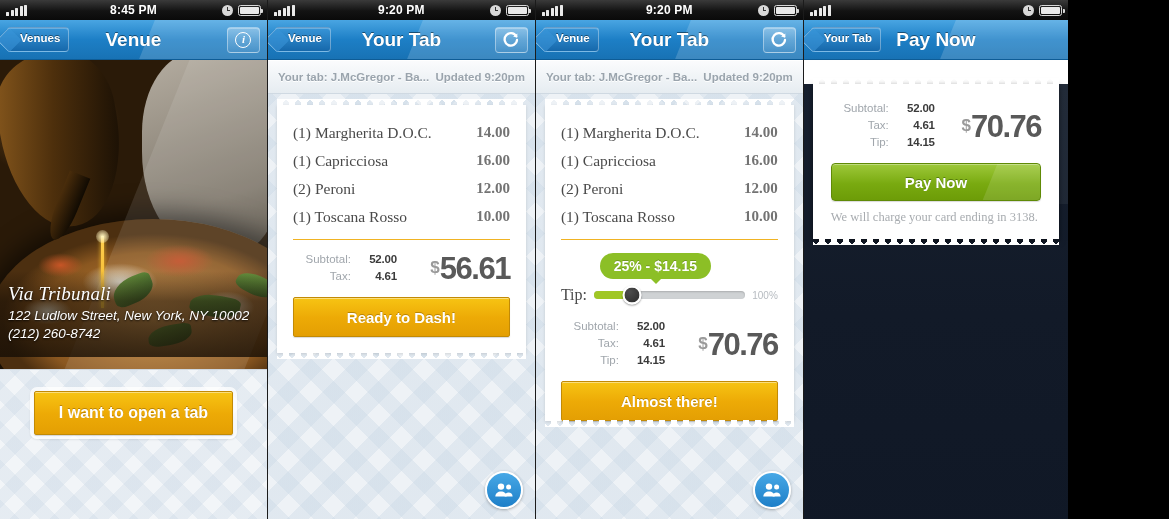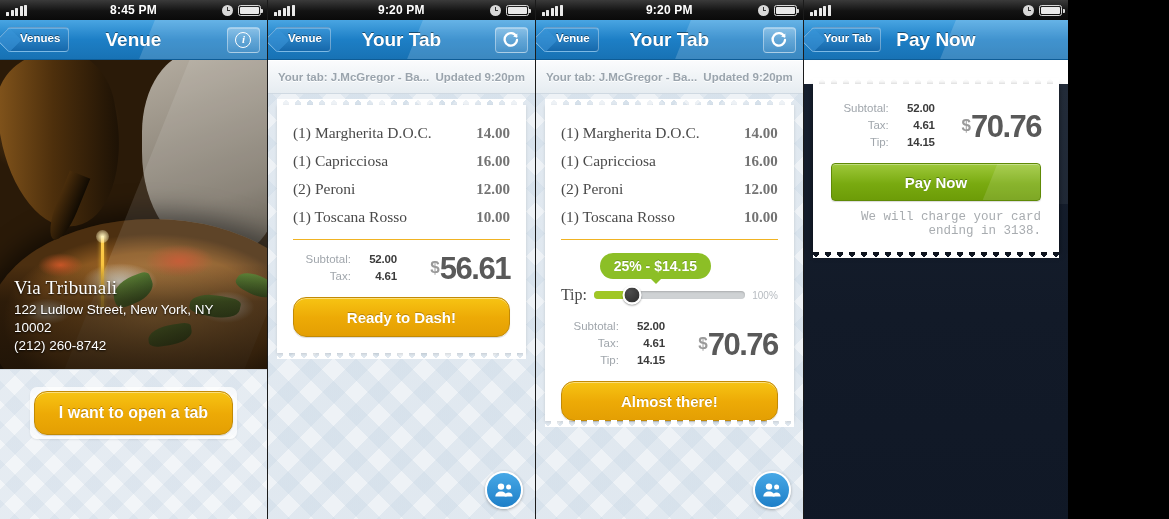--- a/index.html
+++ b/index.html
@@ -159,23 +159,24 @@
     background:linear-gradient(160deg,#cfc9be,#8e887d 70%,#5b564c);
     border-radius:40% 12% 30% 50%;
     opacity:0.85;
   }
   .hero-sheen {
     position:absolute; top:0; right:-40px; width:180px; height:100%;
     background:rgba(255,255,255,0.10);
     transform:skewX(-22deg);
   }
   .venue-info {
-    position:absolute; left:0; right:0; bottom:0; padding:12px 14px 14px;
+    position:absolute; left:0; right:0; bottom:12px; padding:12px 8px 14px;
     background:linear-gradient(rgba(0,0,0,0) 0%, rgba(20,12,4,0.55) 35%, rgba(22,14,5,0.80) 100%);
     color:#fff;
+    font-style:italic;
   }
   .venue-name {
     font-family:"Liberation Serif", serif;
     font-size:19px; letter-spacing:0.2px; margin-bottom:2px;
     text-shadow:0 1px 2px rgba(0,0,0,0.8);
   }
   .venue-line {
     font-size:13.5px; line-height:18px;
     text-shadow:0 1px 2px rgba(0,0,0,0.8);
   }
@@ -183,21 +184,21 @@
     height:150px;
     background:#f2f5f8;
     background-image:
       repeating-linear-gradient(45deg, rgba(200,214,228,0.30) 0 14px, rgba(255,255,255,0) 14px 28px),
       repeating-linear-gradient(-45deg, rgba(200,214,228,0.30) 0 14px, rgba(255,255,255,0) 14px 28px);
     padding:17px 30px;
     border-top:1px solid #cfd8e0;
   }
   .btn-amber {
     display:flex; align-items:center; justify-content:center;
-    height:40px; border-radius:13px;
+    height:40px; border-radius:2px;
     background:linear-gradient(#f7c413,#edaa06 52%,#e49f03);
     border:1px solid #c28a05;
     box-shadow:inset 0 1px 0 rgba(255,255,255,0.45), 0 1px 1px rgba(0,0,0,0.15);
     color:#fff; font-size:15px; font-weight:bold;
     text-shadow:0 -1px 0 rgba(140,95,0,0.55);
   }
   .btn-amber-lg { height:44px; font-size:16px; }
   .btn-wrap-pad {
     padding:4px; border-radius:7px; background:rgba(255,255,255,0.75);
     box-shadow:0 1px 2px rgba(0,0,0,0.08);
@@ -237,21 +238,21 @@
     background-size:12px 7px, 12px 7px;
   }
   .zig-bot {
     bottom:-6px;
     background-image:linear-gradient(-45deg,#fff 50%, transparent 50%),
                      linear-gradient(45deg,#fff 50%, transparent 50%);
     background-position:0 0, 6px 0;
     background-size:12px 7px, 12px 7px;
   }
   .item {
-    display:flex; justify-content:space-between; align-items:center;
+    display:flex; justify-content:space-between; align-items:flex-start;
     font-family:"Liberation Serif", serif;
     font-size:15.5px; color:#4a4a4a;
     padding:5px 0;
     gap:15px;
   }
   .item .amt { font-weight:bold; color:#737373; font-size:15px; }
   .rule { height:1px; background:#f0b323; margin:8px 0 11px; }
 
   .totals {
     display:flex; align-items:flex-start; justify-content:space-between;
@@ -263,22 +264,22 @@
   .tot-val { color:#3b3b3b; font-weight:bold; width:36px; text-align:right; letter-spacing:-0.2px; }
   .grand {
     color:#595959; font-weight:bold; letter-spacing:-1.5px;
     font-size:31px; line-height:31px; white-space:nowrap;
     align-self:center;
   }
   .grand .cur { font-size:17px; letter-spacing:0; vertical-align:6px; color:#9a9a9a; }
 
   .receipt-btn-pad { padding:0 0 16px; }
   .receipt-note {
-    font-family:Liberation Mono, monospace;
-    text-align:right; font-size:12.5px; color:#a8acb0;
+    font-family:Liberation Serif, serif;
+    text-align:left; font-size:12.5px; color:#a8acb0;
     padding:9px 0 14px;
   }
 
   
   .tip-area { padding:2px 0 4px; }
   .tip-bubble-row { display:flex; justify-content:center; }
   .tip-bubble {
     position:relative; background:#8cbf26;
     color:#fff; font-size:14px; font-weight:bold;
     padding:5px 14px; border-radius:13px;

